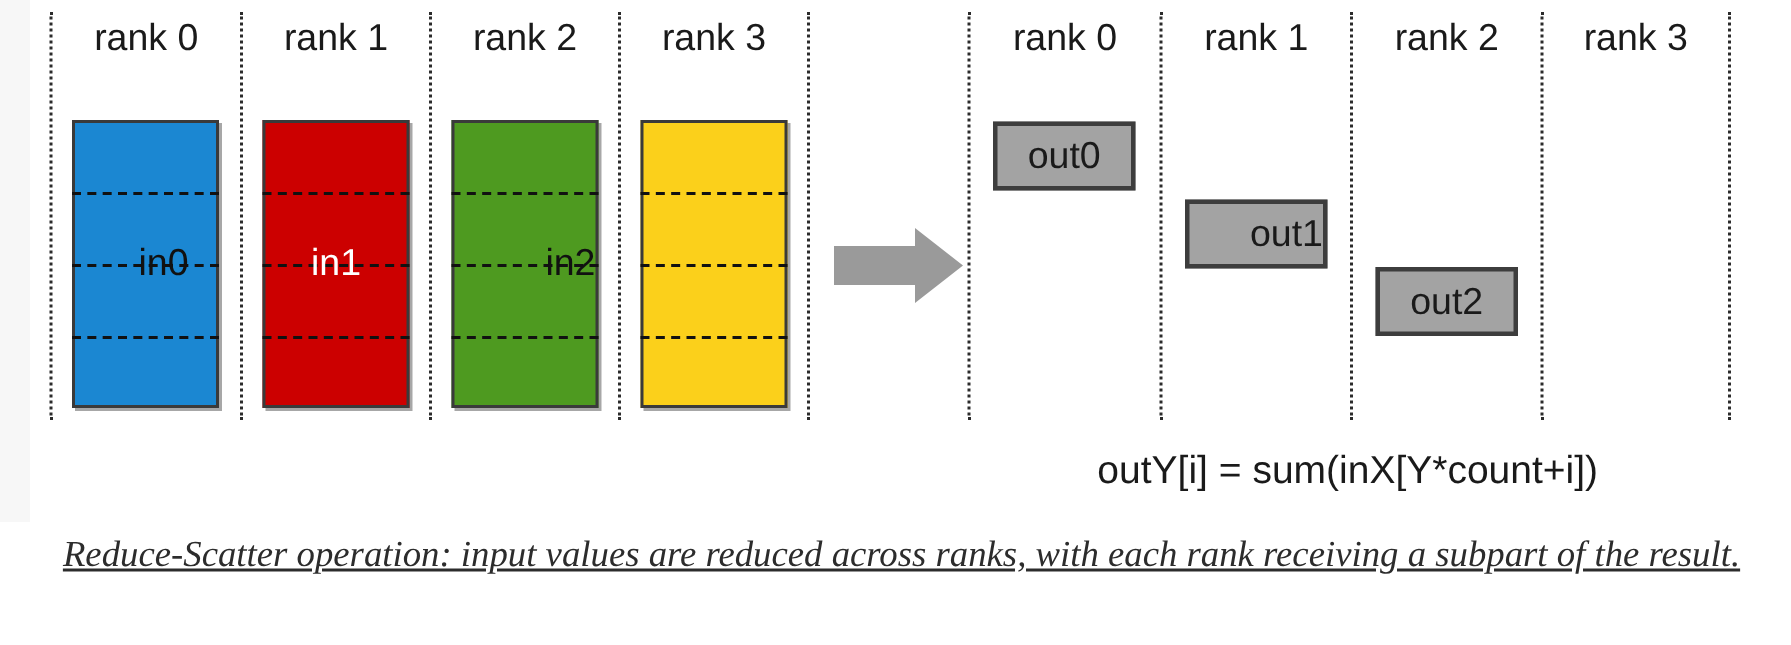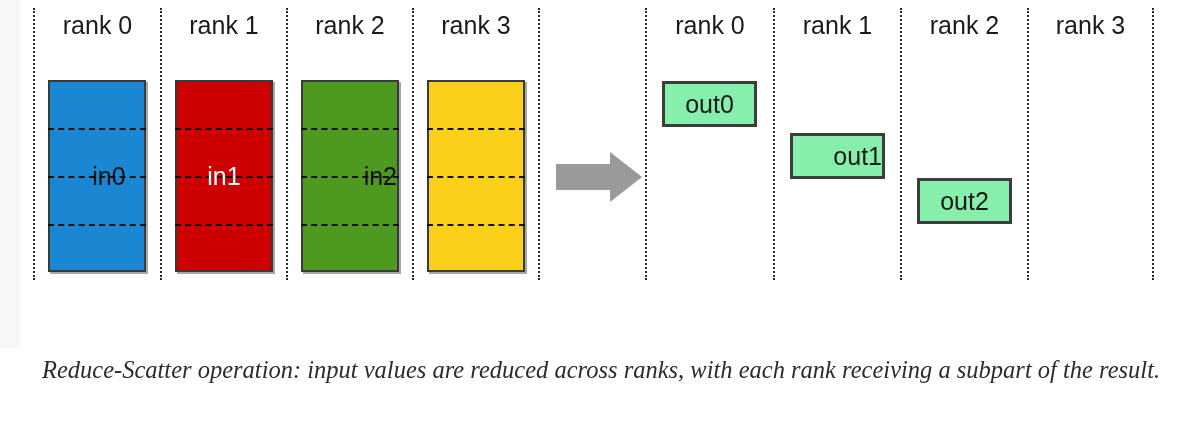--- a/index.html
+++ b/index.html
@@ -93,21 +93,21 @@
     width: 86px;
     height: 50px;
   }
   
   .out-box {
     position: absolute;
     width: 95px;
     height: 46px;
     border: 3px solid #3d3d3d;
     box-sizing: border-box;
-    background: #86efac;
+    background: #a3a3a3;
     text-align: center;
     font-size: 25px;
     line-height: 40px;
     color: #1a1a1a;
     font-family: "Liberation Sans", sans-serif;
   }
   
   .formula {
     position: absolute;
     left: 645px;
@@ -126,20 +126,21 @@
     top: 348px;
     width: 1194px;
     text-align: center;
     font-style: italic;
     font-size: 24.5px;
     line-height: 38px;
     color: #2c2c2c;
     padding: 3px 0 0 8px;
     box-sizing: border-box;
     font-family: "Liberation Serif", "DejaVu Serif", serif;
+    text-decoration: underline;
   }
 </style>
 </head>
 <body>
 
 <div id="figure">
 
   <div class="edge-strip"></div>
 
   <div class="diagram-area">
@@ -196,17 +197,18 @@
 
     <div class="rank-label" style="left:647px; width:126px;">rank 0</div>
     <div class="rank-label" style="left:775px; width:125px;">rank 1</div>
     <div class="rank-label" style="left:902px; width:125px;">rank 2</div>
     <div class="rank-label" style="left:1029px; width:123px;">rank 3</div>
 
     <div class="out-box" style="left:662px; top:81px;">out0</div>
     <div class="out-box" style="left:790px; top:133px;text-align:right;">out1</div>
     <div class="out-box" style="left:917px; top:178px;">out2</div>
 
+    <div class="formula">outY[i] = sum(inX[Y*count+i])</div>
   </div>
 
   <div class="caption">Reduce-Scatter operation: input values are reduced across ranks, with each rank receiving a subpart of the result.</div>
 
 </div>
 
 </body></html>

